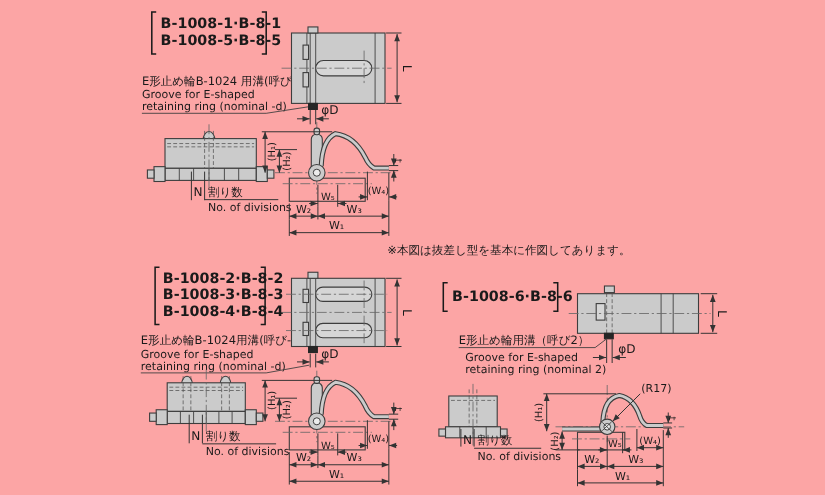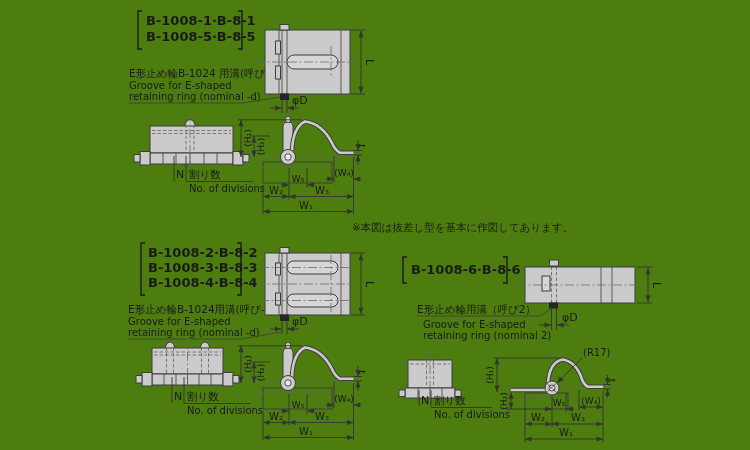--- a/index.html
+++ b/index.html
@@ -1,16 +1,16 @@
 <!DOCTYPE html>
 <html><head>
 <meta charset="utf-8">
 <style>
   html,body{margin:0;padding:0;background:#fff;}
-  #stage{position:relative;width:750px;height:450px;background:#4d7c0f;overflow:hidden;
+  #stage{position:relative;width:750px;height:450px;background:#fca5a5;overflow:hidden;
          font-family:"DejaVu Sans","Liberation Sans",sans-serif;}
   svg text{font-family:"DejaVu Sans","Liberation Sans",sans-serif;fill:#1a1a1a;}
   .hdr{font-size:13px;font-weight:bold;}
   .jp{font-size:10.5px;}
   .en{font-size:10px;}
   .dt{font-size:10px;}
   .ds{font-size:9px;}
   .lbl{font-size:11px;}
   .ol{fill:#cbcbcb;stroke:#3d3d3d;stroke-width:1;}
   .ol2{fill:#d6d6d6;stroke:#3d3d3d;stroke-width:1;}

